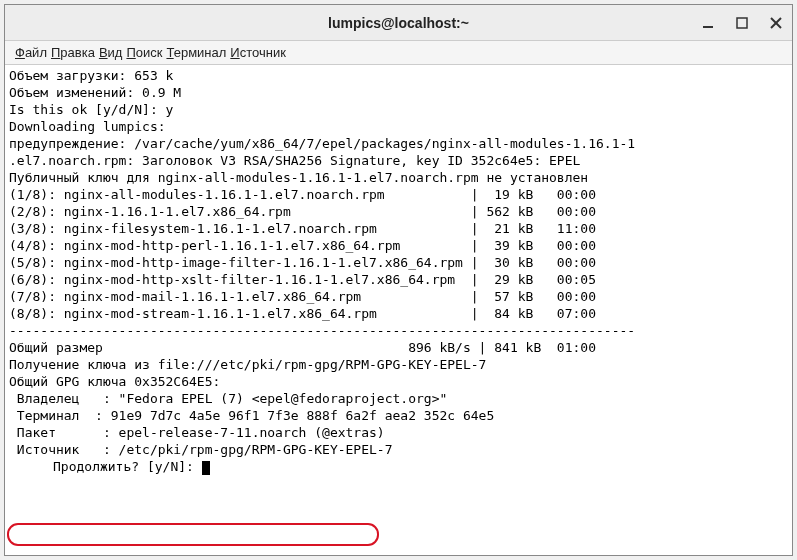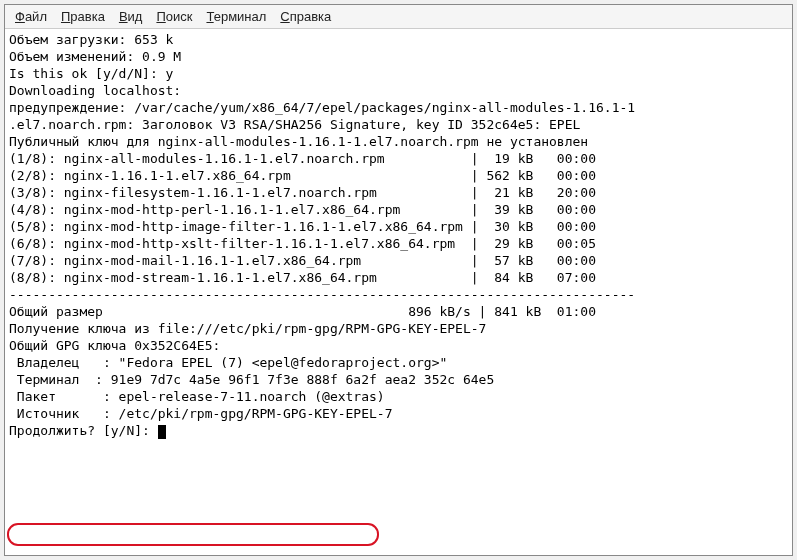--- a/index.html
+++ b/index.html
@@ -51,21 +51,21 @@
       height: 20px;
       display: flex;
       align-items: center;
       justify-content: center;
       cursor: pointer;
       color: #333;
       font-size: 14px;
     }
     .menubar {
       display: flex;
-      gap: 14px;
+      gap: 4px;
       padding: 4px 10px;
       background: #f5f5f5;
       border-bottom: 1px solid #ccc;
       font-size: 13px;
       color: #222;
     }
     .menubar span {
       cursor: pointer;
     }
     .menubar span::first-letter {
@@ -81,60 +81,82 @@
       padding: 2px 4px;
       white-space: pre;
       overflow: hidden;
     }
     .separator {
       letter-spacing: 0;
     }
     .prompt-line {
       display: inline-block;
       position: relative;
+      margin-left: 44px;
     }
     .highlight-box {
       position: absolute;
       border: 2.5px solid #d81324;
       border-radius: 11px;
       pointer-events: none;
     }
     .cursor-block {
       display: inline-block;
       width: 8px;
       height: 14px;
       background: #000;
       vertical-align: text-bottom;
       margin-bottom: -1px;
     }
   </style>
 </head>
 <body>
 
 <div class="window">
+  <div class="titlebar">
+    <span class="title">lumpics@localhost:~</span>
+    <div class="window-controls">
+      <div class="win-btn">
+        <svg width="14" height="14" viewBox="0 0 14 14">
+            <line x1="2" y1="11" x2="12" y2="11" stroke="#333" stroke-width="2"></line>
+          </svg>
+      </div>
+      <div class="win-btn">
+        <svg width="12" height="12" viewBox="0 0 12 12">
+            <rect x="1" y="1" width="10" height="10" fill="none" stroke="#333" stroke-width="1.5"></rect>
+          </svg>
+      </div>
+      <div class="win-btn">
+        <svg width="12" height="12" viewBox="0 0 12 12">
+            <line x1="1" y1="1" x2="11" y2="11" stroke="#333" stroke-width="2"></line>
+            <line x1="11" y1="1" x2="1" y2="11" stroke="#333" stroke-width="2"></line>
+          </svg>
+      </div>
+    </div>
+  </div>
 
   <div class="menubar">
     <span>Файл</span>
     <span>Правка</span>
     <span>Вид</span>
     <span>Поиск</span>
     <span>Терминал</span>
-    <span>Справка</span>
+    <span>Источник</span>
   </div>
 
   <div class="terminal"><span>Объем загрузки: 653 k</span>
 <span>Объем изменений: 0.9 M</span>
 <span>Is this ok [y/d/N]: y</span>
-<span>Downloading localhost:</span>
+<span>Downloading lumpics:</span>
 <span>предупреждение: /var/cache/yum/x86_64/7/epel/packages/nginx-all-modules-1.16.1-1</span>
 <span>.el7.noarch.rpm: Заголовок V3 RSA/SHA256 Signature, key ID 352c64e5: EPEL</span>
 <span>Публичный ключ для nginx-all-modules-1.16.1-1.el7.noarch.rpm не установлен</span>
 <span>(1/8): nginx-all-modules-1.16.1-1.el7.noarch.rpm           |  19 kB   00:00</span>
 <span>(2/8): nginx-1.16.1-1.el7.x86_64.rpm                       | 562 kB   00:00</span>
-<span>(3/8): nginx-filesystem-1.16.1-1.el7.noarch.rpm            |  21 kB   20:00</span>
+<span>(3/8): nginx-filesystem-1.16.1-1.el7.noarch.rpm            |  21 kB   11:00</span>
 <span>(4/8): nginx-mod-http-perl-1.16.1-1.el7.x86_64.rpm         |  39 kB   00:00</span>
 <span>(5/8): nginx-mod-http-image-filter-1.16.1-1.el7.x86_64.rpm |  30 kB   00:00</span>
 <span>(6/8): nginx-mod-http-xslt-filter-1.16.1-1.el7.x86_64.rpm  |  29 kB   00:05</span>
 <span>(7/8): nginx-mod-mail-1.16.1-1.el7.x86_64.rpm              |  57 kB   00:00</span>
 <span>(8/8): nginx-mod-stream-1.16.1-1.el7.x86_64.rpm            |  84 kB   07:00</span>
 <span class="separator">--------------------------------------------------------------------------------</span>
 <span>Общий размер                                       896 kB/s | 841 kB  01:00</span>
 <span>Получение ключа из file:///etc/pki/rpm-gpg/RPM-GPG-KEY-EPEL-7</span>
 <span>Общий GPG ключа 0x352C64E5:</span>
 <span> Владелец   : "Fedora EPEL (7) &lt;epel@fedoraproject.org&gt;"</span>

